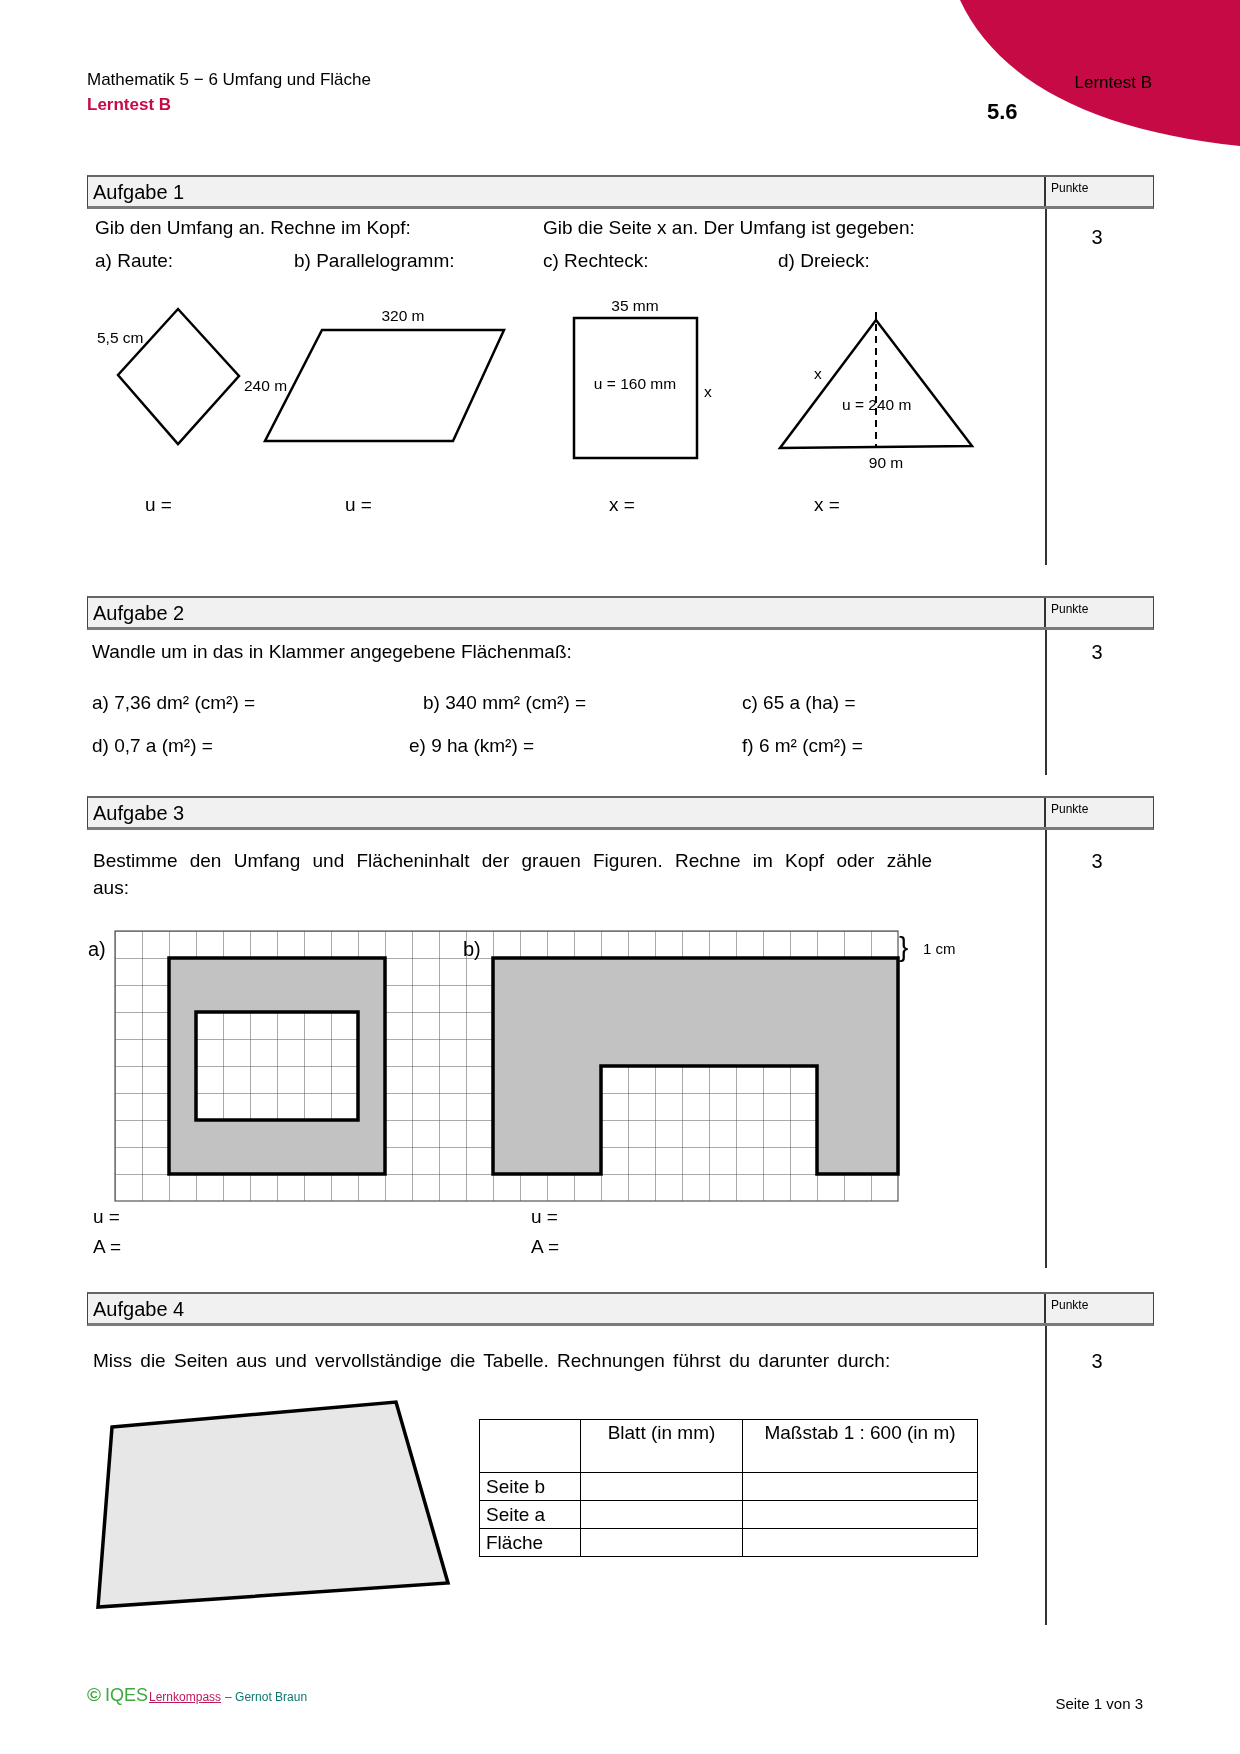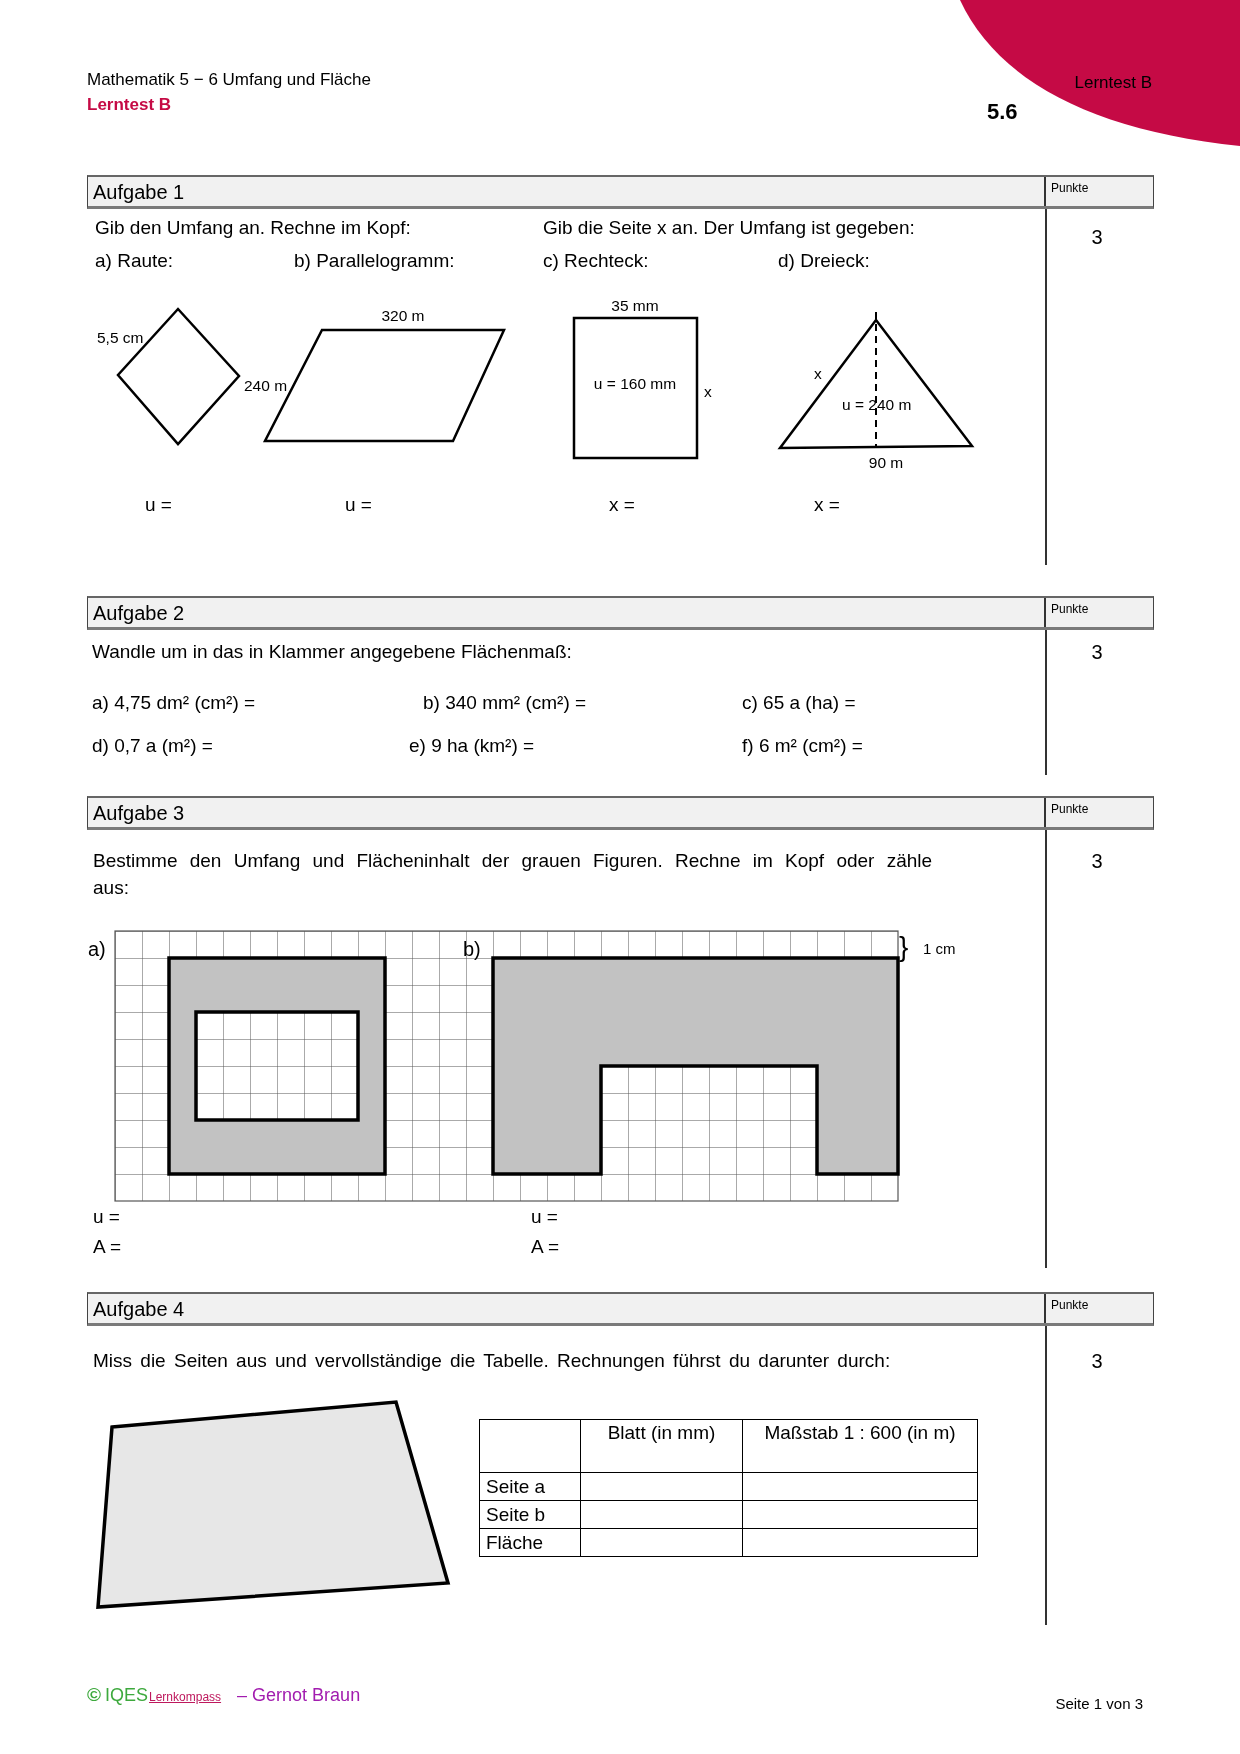--- a/index.html
+++ b/index.html
@@ -75,21 +75,21 @@
 <div class="abs ans" style="left:814px;top:494px;">x =</div>
 
 <div class="sec-head" style="top:596px;">
   <span class="sec-title">Aufgabe 2</span>
   <span class="sec-points">Punkte</span>
 </div>
 <div class="vsep" style="top:630px;height:145px;"></div>
 <div class="pts" style="top:641px;">3</div>
 
 <div class="abs t19" style="left:92px;top:641px;">Wandle um in das in Klammer angegebene Flächenmaß:</div>
-<div class="abs t19" style="left:92px;top:692px;">a) 4,75 dm² (cm²) =</div>
+<div class="abs t19" style="left:92px;top:692px;">a) 7,36 dm² (cm²) =</div>
 <div class="abs t19" style="left:423px;top:692px;">b) 340 mm² (cm²) =</div>
 <div class="abs t19" style="left:742px;top:692px;">c) 65 a (ha) =</div>
 <div class="abs t19" style="left:92px;top:735px;">d) 0,7 a (m²) =</div>
 <div class="abs t19" style="left:409px;top:735px;">e) 9 ha (km²) =</div>
 <div class="abs t19" style="left:742px;top:735px;">f) 6 m² (cm²) =</div>
 
 <div class="sec-head" style="top:796px;">
   <span class="sec-title">Aufgabe 3</span>
   <span class="sec-points">Punkte</span>
 </div>
@@ -138,36 +138,36 @@
       <col style="width:162px;">
       <col style="width:235px;">
     </colgroup>
   <tbody>
       <tr style="height:53px;">
     <td></td>
     <td class="hd">Blatt (in mm)</td>
     <td class="hd">Maßstab 1 : 600 (in m)</td>
   </tr>
   <tr style="height:28px;">
-    <td class="lbl">Seite a</td>
+    <td class="lbl">Seite b</td>
     <td></td>
     <td></td>
   </tr>
   <tr style="height:28px;">
-    <td class="lbl">Seite b</td>
+    <td class="lbl">Seite a</td>
     <td></td>
     <td></td>
   </tr>
   <tr style="height:28px;">
     <td class="lbl">Fläche</td>
     <td></td>
     <td></td>
   </tr>
 </tbody>
   </table>
 
 <div class="footer-left">
   <span style="color:#3da93d;font-size:19px;font-weight:bold;">©</span>
   <span style="color:#3da93d;font-size:18px;">IQES</span>
   <span style="color:#be185d;font-size:12px;margin-left:-3px;text-decoration:underline;">Lernkompass</span>
-  <span style="color:#a21caf;font-size:18px;margin-left:12px;">–  Gernot Braun</span>
+  <span style="color:#0f766e;font-size:12px;margin-left:0;">–  Gernot Braun</span>
 </div>
 <div class="abs" style="left:943px;top:1688px;width:200px;text-align:right;font-size:15px;margin-top:7px;">Seite 1 von 3</div>
 
 </body></html>

